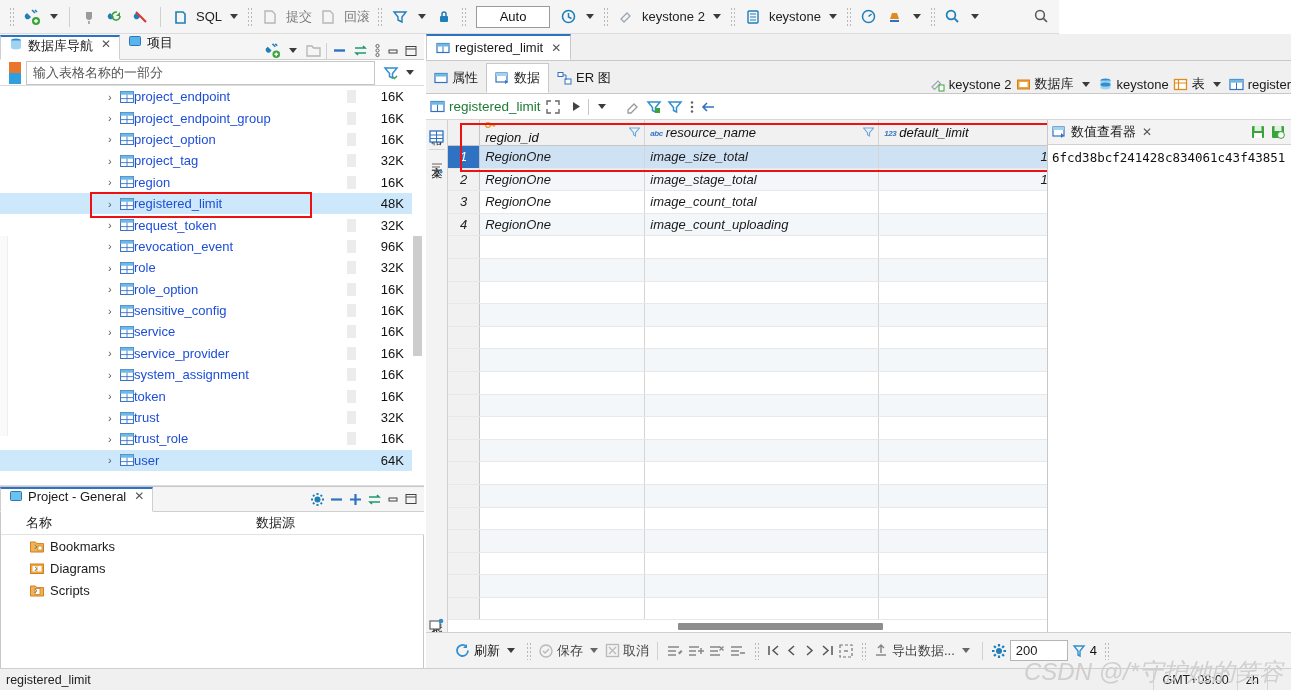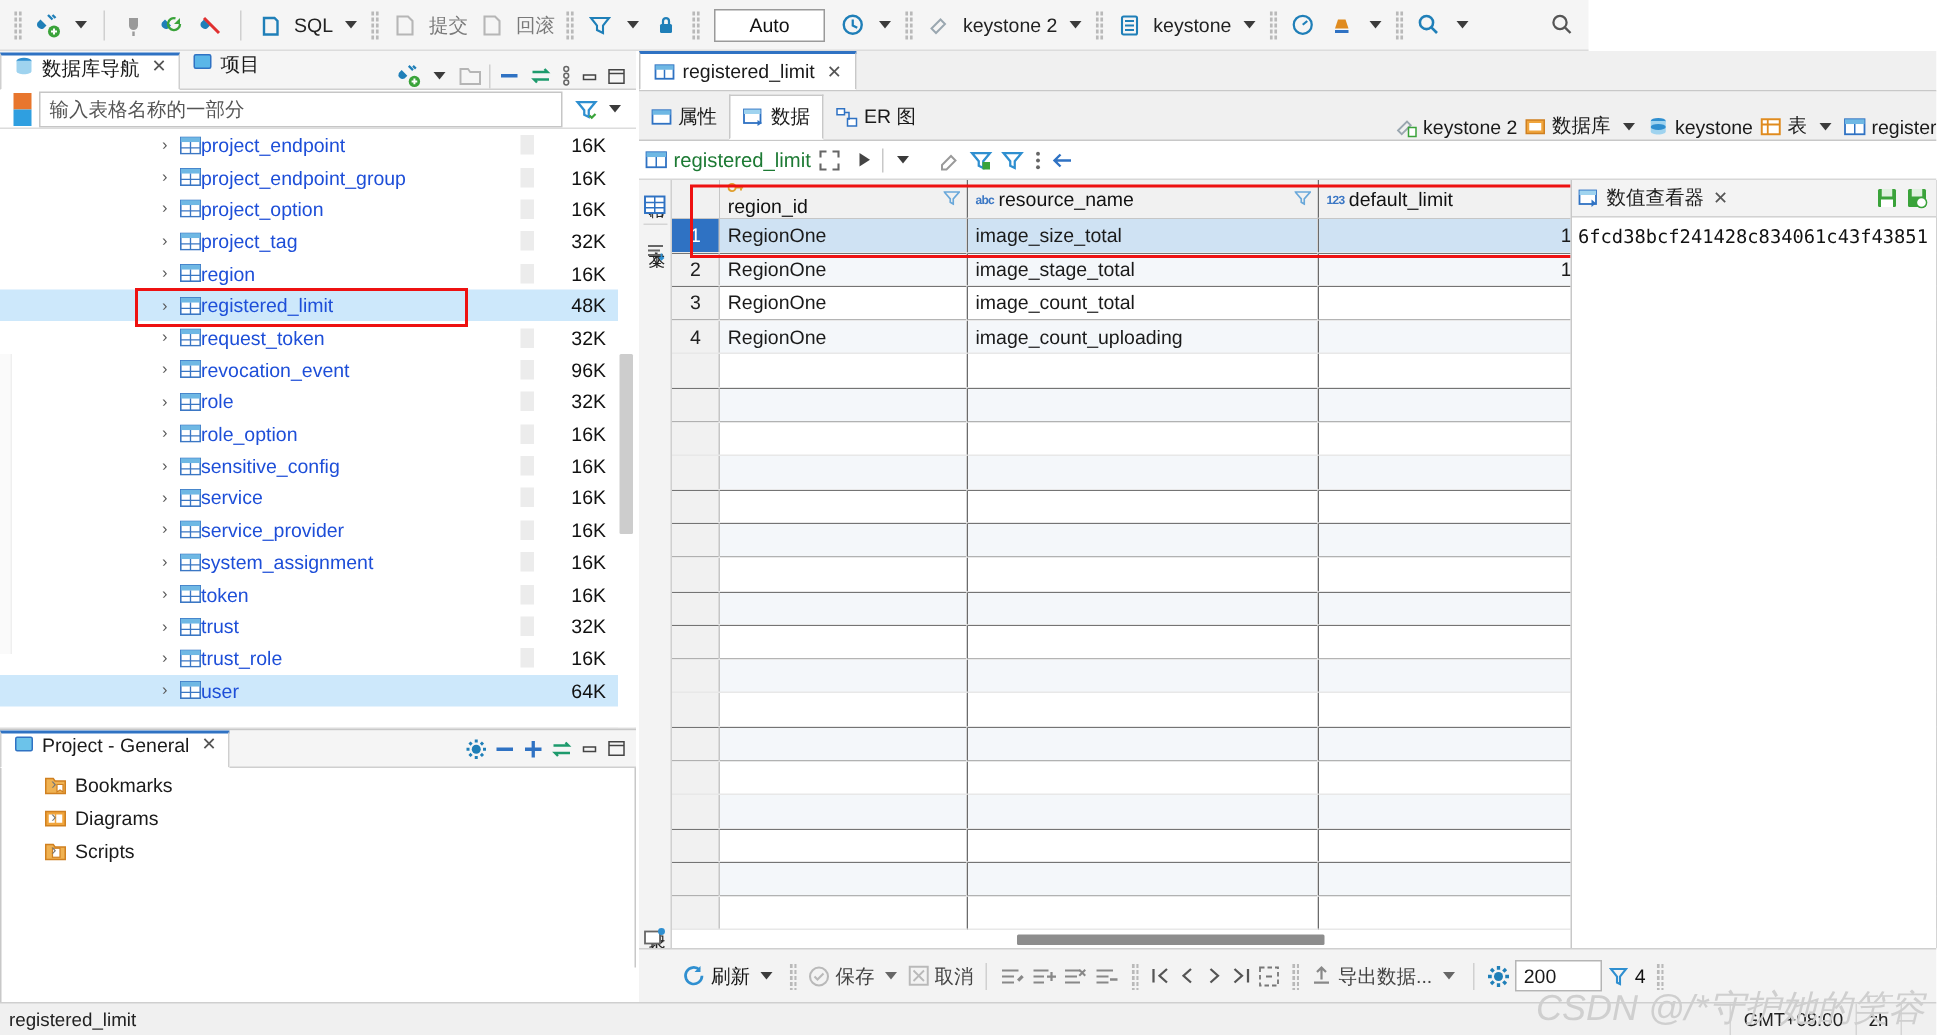--- a/index.html
+++ b/index.html
@@ -115,21 +115,21 @@
     margin-left:2px; }
   .fb-right { display:flex; align-items:center; gap:5px; padding:0 6px; }
 
   .grid-wrap { position:absolute; left:0; top:86px; right:0; bottom:36px; display:flex; }
   .vtoolbar { width:22px; background:#f3f3f3; border-right:1px solid #d0d0d0;
     display:flex; flex-direction:column; align-items:center; padding-top:3px; position:relative; }
   .vlabel { writing-mode:vertical-rl; text-orientation:mixed; font-size:11px; color:#222;
     letter-spacing:0px; margin:3px 0; }
   .vsep { width:16px; height:1px; background:#d5d5d5; margin:5px 0; }
 
-  .grid-area { flex:1; position:relative; overflow:hidden; background:#000000; }
+  .grid-area { flex:1; position:relative; overflow:hidden; background:#ef4444;font-style:italic; }
   .gtable { width:100%; border-collapse:collapse; table-layout:fixed; }
   .gtable th, .gtable td { border-right:1px solid #d5d5d5; border-bottom:1px solid #e8e8e8;
     font-size:13px; height:22.6px; padding:0 5px; overflow:hidden; white-space:nowrap; }
   .gtable thead th { background:#f1f1f1; border-bottom:1px solid #c6c6c6;
     font-weight:normal; text-align:left; position:relative; color:#111; height:24px; }
   .colno { width:23px; background:#f1f1f1 !important; text-align:center !important;
     color:#222; border-right:1px solid #c6c6c6 !important; padding:0 !important; }
   .gtable tbody tr:nth-child(odd) td { background:#fff; }
   .gtable tbody tr:nth-child(even) td { background:#f4f7fa; }
   .gtable tbody tr.selrow td { background:#cfe2f3; }
@@ -674,20 +674,24 @@
               <rect x="3" y="6" width="8" height="3" fill="none" stroke="#444"></rect>
             </svg>
         </span>
         <span>
           <svg width="14" height="14" viewBox="0 0 14 14">
               <rect x="2" y="2.5" width="10" height="9" fill="none" stroke="#444"></rect>
               <path d="M2 5h10" stroke="#444"></path>
             </svg>
         </span>
       </div>
+    </div>
+    <div class="proj-cols">
+      <div class="pcol1">名称</div>
+      <div class="pcol2">数据源</div>
     </div>
     <div class="proj-body" id="proj-items">
         <div class="pnode">
           <span class="arrow">›</span>
           <span style="margin-right:6px">
             <svg width="14" height="13" viewBox="0 0 14 13">
               <path d="M0.5 2h5l1.2 1.6H13.5V12H0.5z" fill="#f0b252" stroke="#d08020"></path>
               <path d="M8 6h4v5l-2-1.3L8 11z" fill="#fff" stroke="#d08020" stroke-width="0.8"></path>
             </svg>
           </span>

